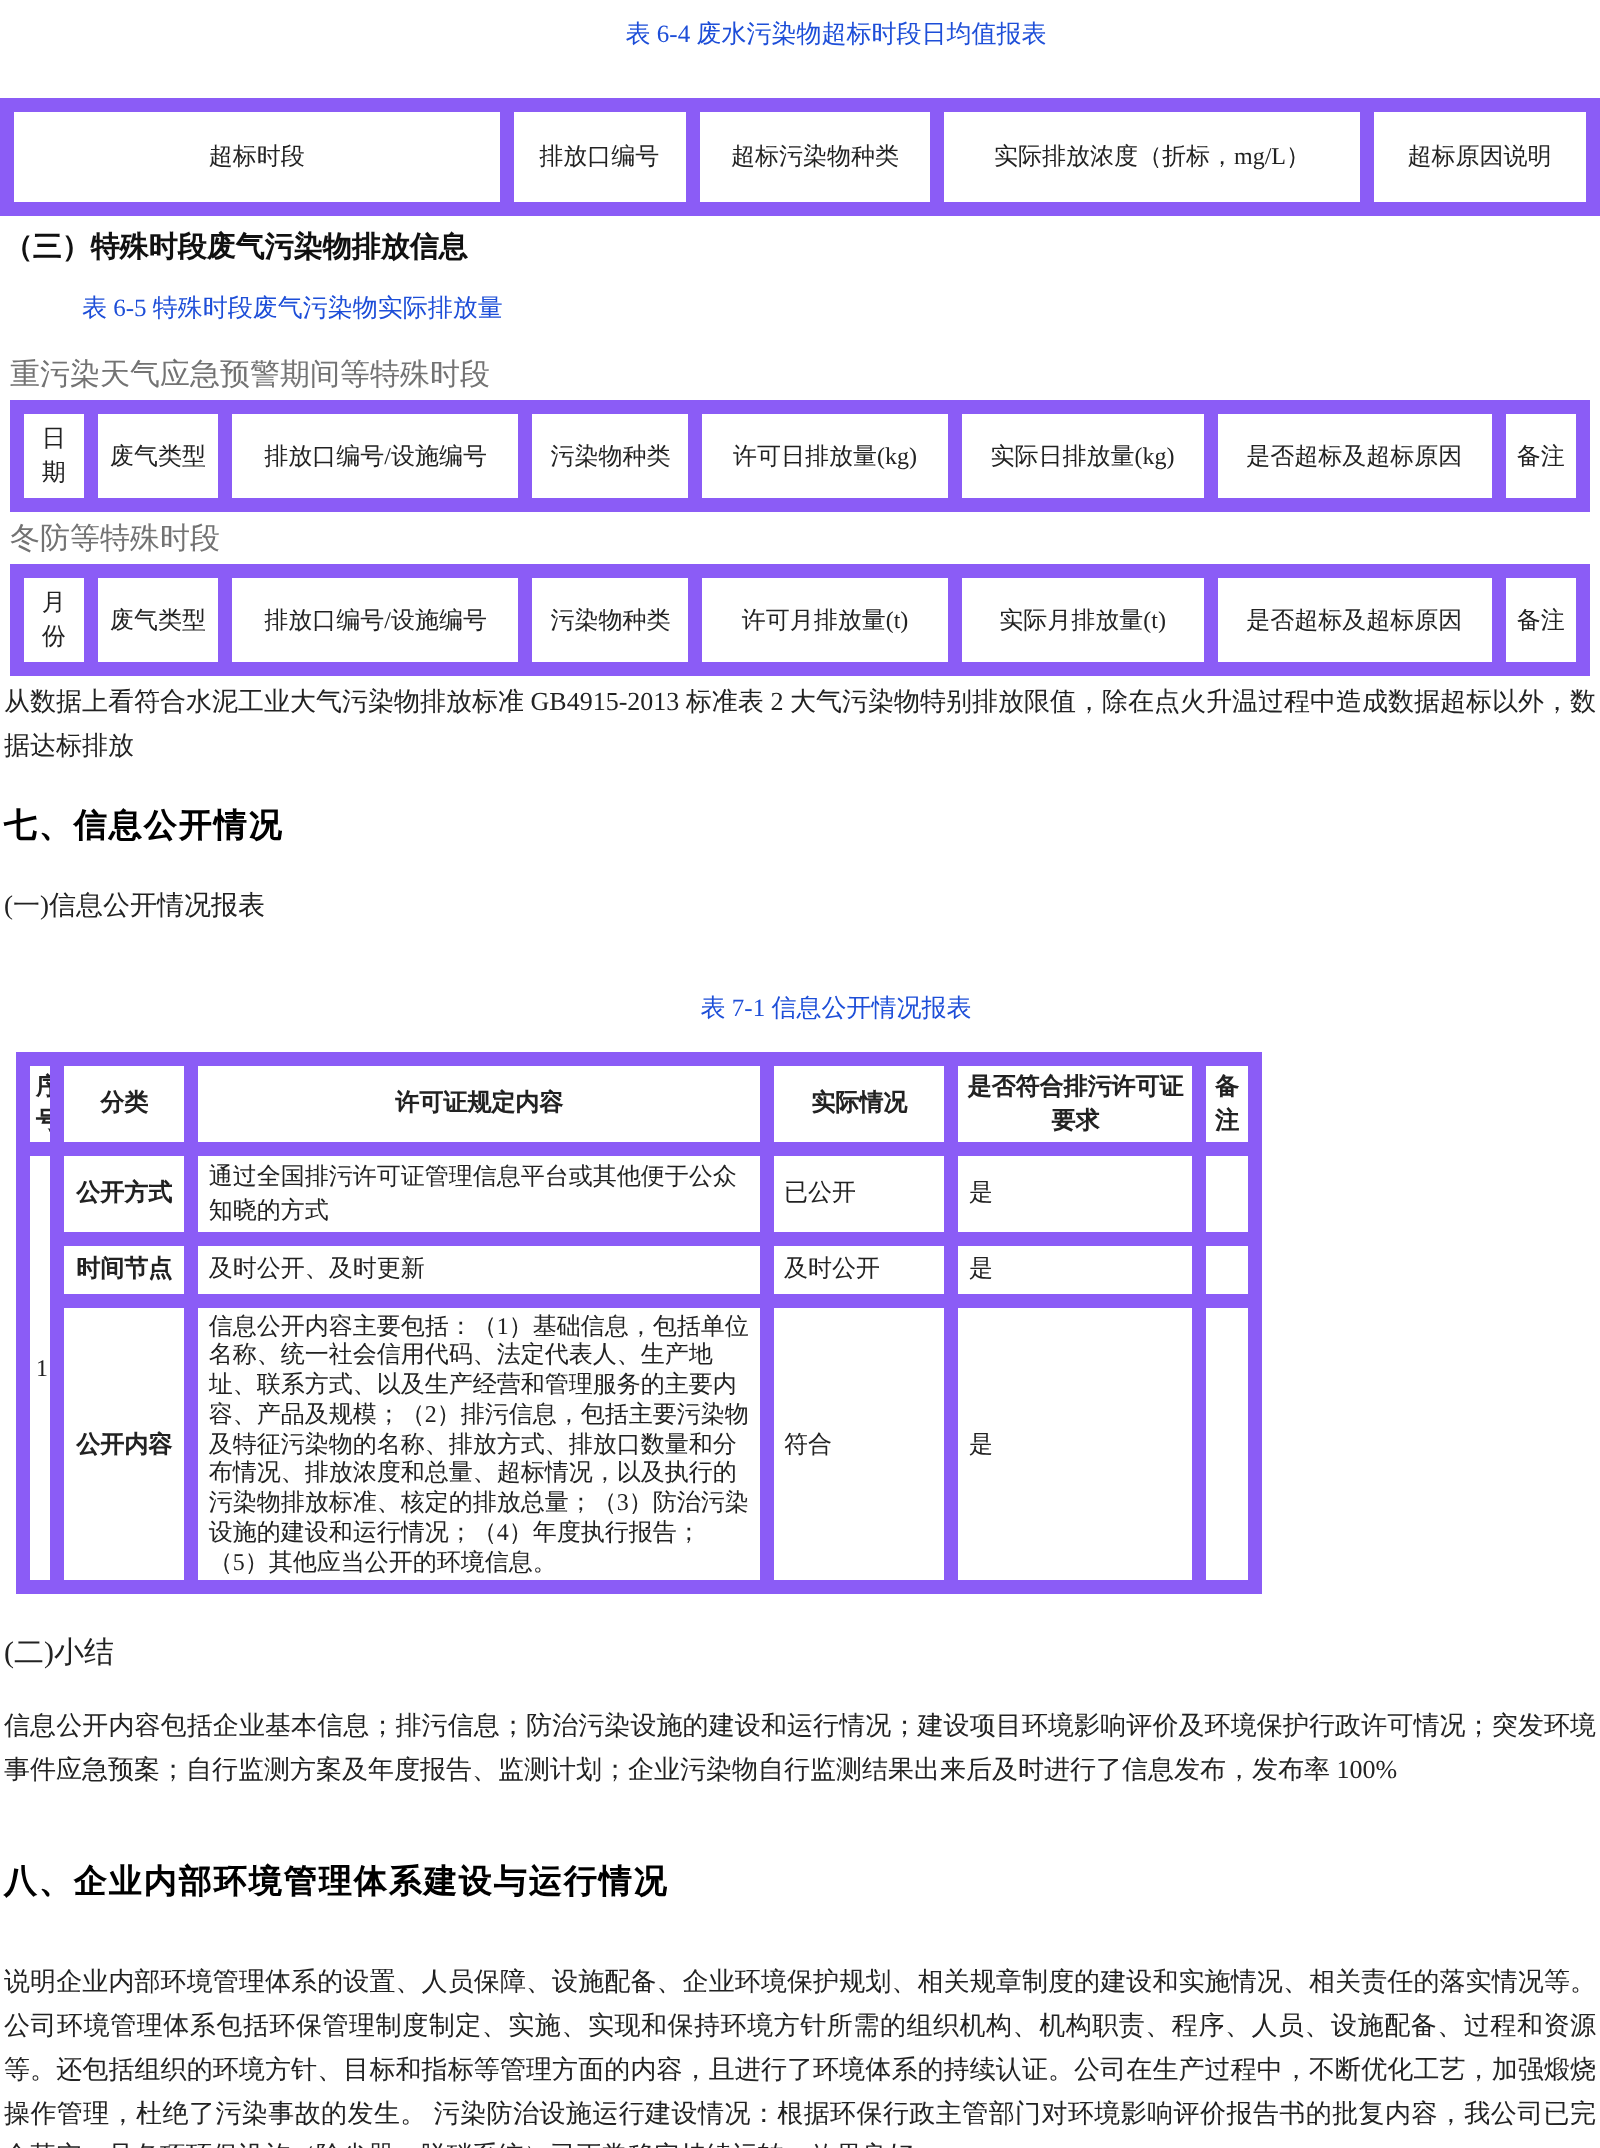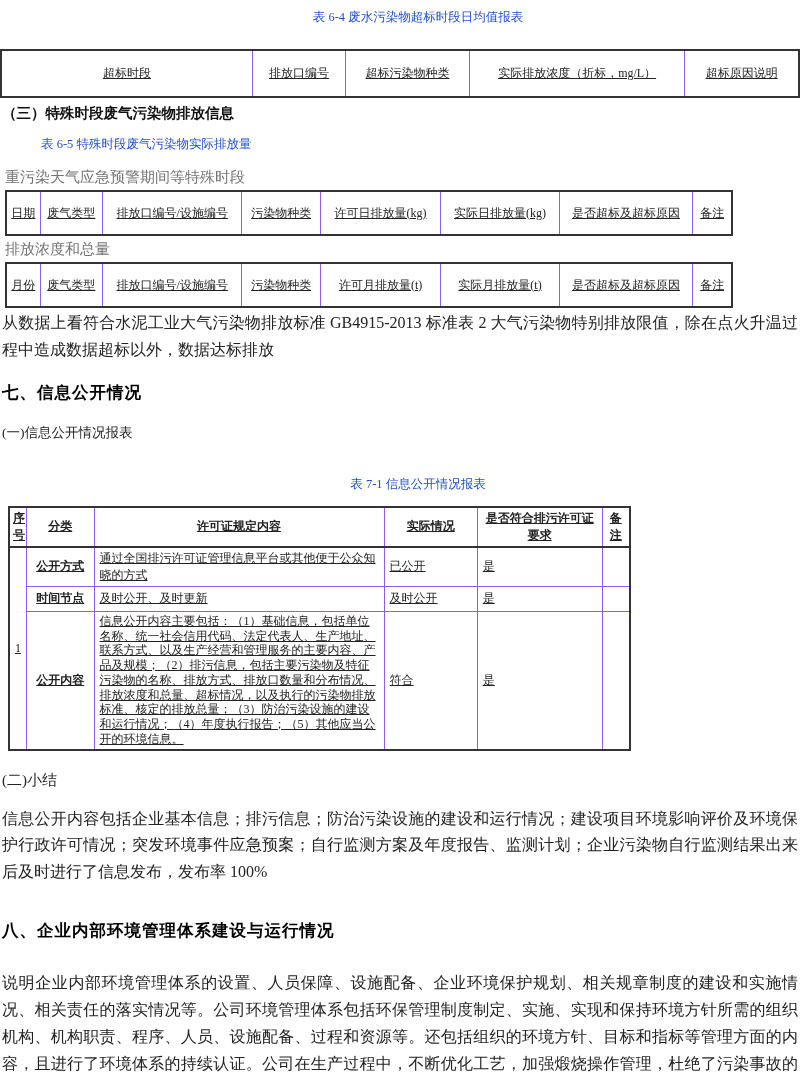--- a/index.html
+++ b/index.html
@@ -23,43 +23,42 @@
   }
   .minor-heading{
     font-size:13.5px;color:#222;margin:20px 0 0 2px;font-weight:normal;
   }
   .chapter-heading{
     font-family:"Liberation Sans","DejaVu Sans",sans-serif;
     font-weight:bold;font-size:16.5px;color:#000;
     margin:18px 0 0 2px;letter-spacing:1px;
   }
   .body-text{
-    font-size:16px;line-height:1.68;color:#222;
+    font-size:13px;line-height:1.68;color:#222;
     text-align:justify;margin:5px 2px 0 2px;
   }
 
   table.grid{
     border-collapse:collapse;table-layout:fixed;
     font-size:12px;color:#222;
   }
   table.grid th,table.grid td{
-    border:1px solid #8b5cf6;vertical-align:middle;
+    border:7px solid #8b5cf6;vertical-align:middle;
     text-align:center;font-weight:normal;
     padding:2px 3px;overflow:hidden;
     word-break:break-all;
-    text-decoration:underline;
   }
 
   
   .t64{width:100%;margin-top:23px;border:2px solid #333;}
   .t64 th{height:41px;}
 
   
   .t65-label{font-size:15px;color:#737373;margin:15px 0 0 5px;}
-  .t65{width:728px;margin:3px 0 0 5px;border:2px solid #333;}
+  .t65{width:790px;margin:3px 0 0 5px;border:2px solid #333;}
   .t65 th{height:38px;}
 
   
   .t71{width:623px;margin:13px 0 0 8px;border:2px solid #333;}
   .t71 thead th{font-weight:bold;height:32px;border-bottom:2px solid #333;}
   .t71 td.cat{font-weight:bold;}
   .t71 td.left{text-align:left;padding-left:5px;}
   .t71 td.content-cell{
     text-align:left;line-height:1.23;padding:2px 5px;
   }
@@ -112,21 +111,21 @@
       <th>排放口编号/设施编号</th>
       <th>污染物种类</th>
       <th>许可日排放量(kg)</th>
       <th>实际日排放量(kg)</th>
       <th>是否超标及超标原因</th>
       <th>备注</th>
     </tr>
   </tbody>
     </table>
 
-  <div class="t65-label" style="margin-top:4px">排放浓度和总量</div>
+  <div class="t65-label" style="margin-top:4px">冬防等特殊时段</div>
   <table class="grid t65">
     <colgroup>
       <col style="width:4.7%">
         <col style="width:8.6%">
         <col style="width:19.2%">
         <col style="width:10.8%">
         <col style="width:16.6%">
         <col style="width:16.3%">
         <col style="width:18.4%">
         <col style="width:5.4%">

